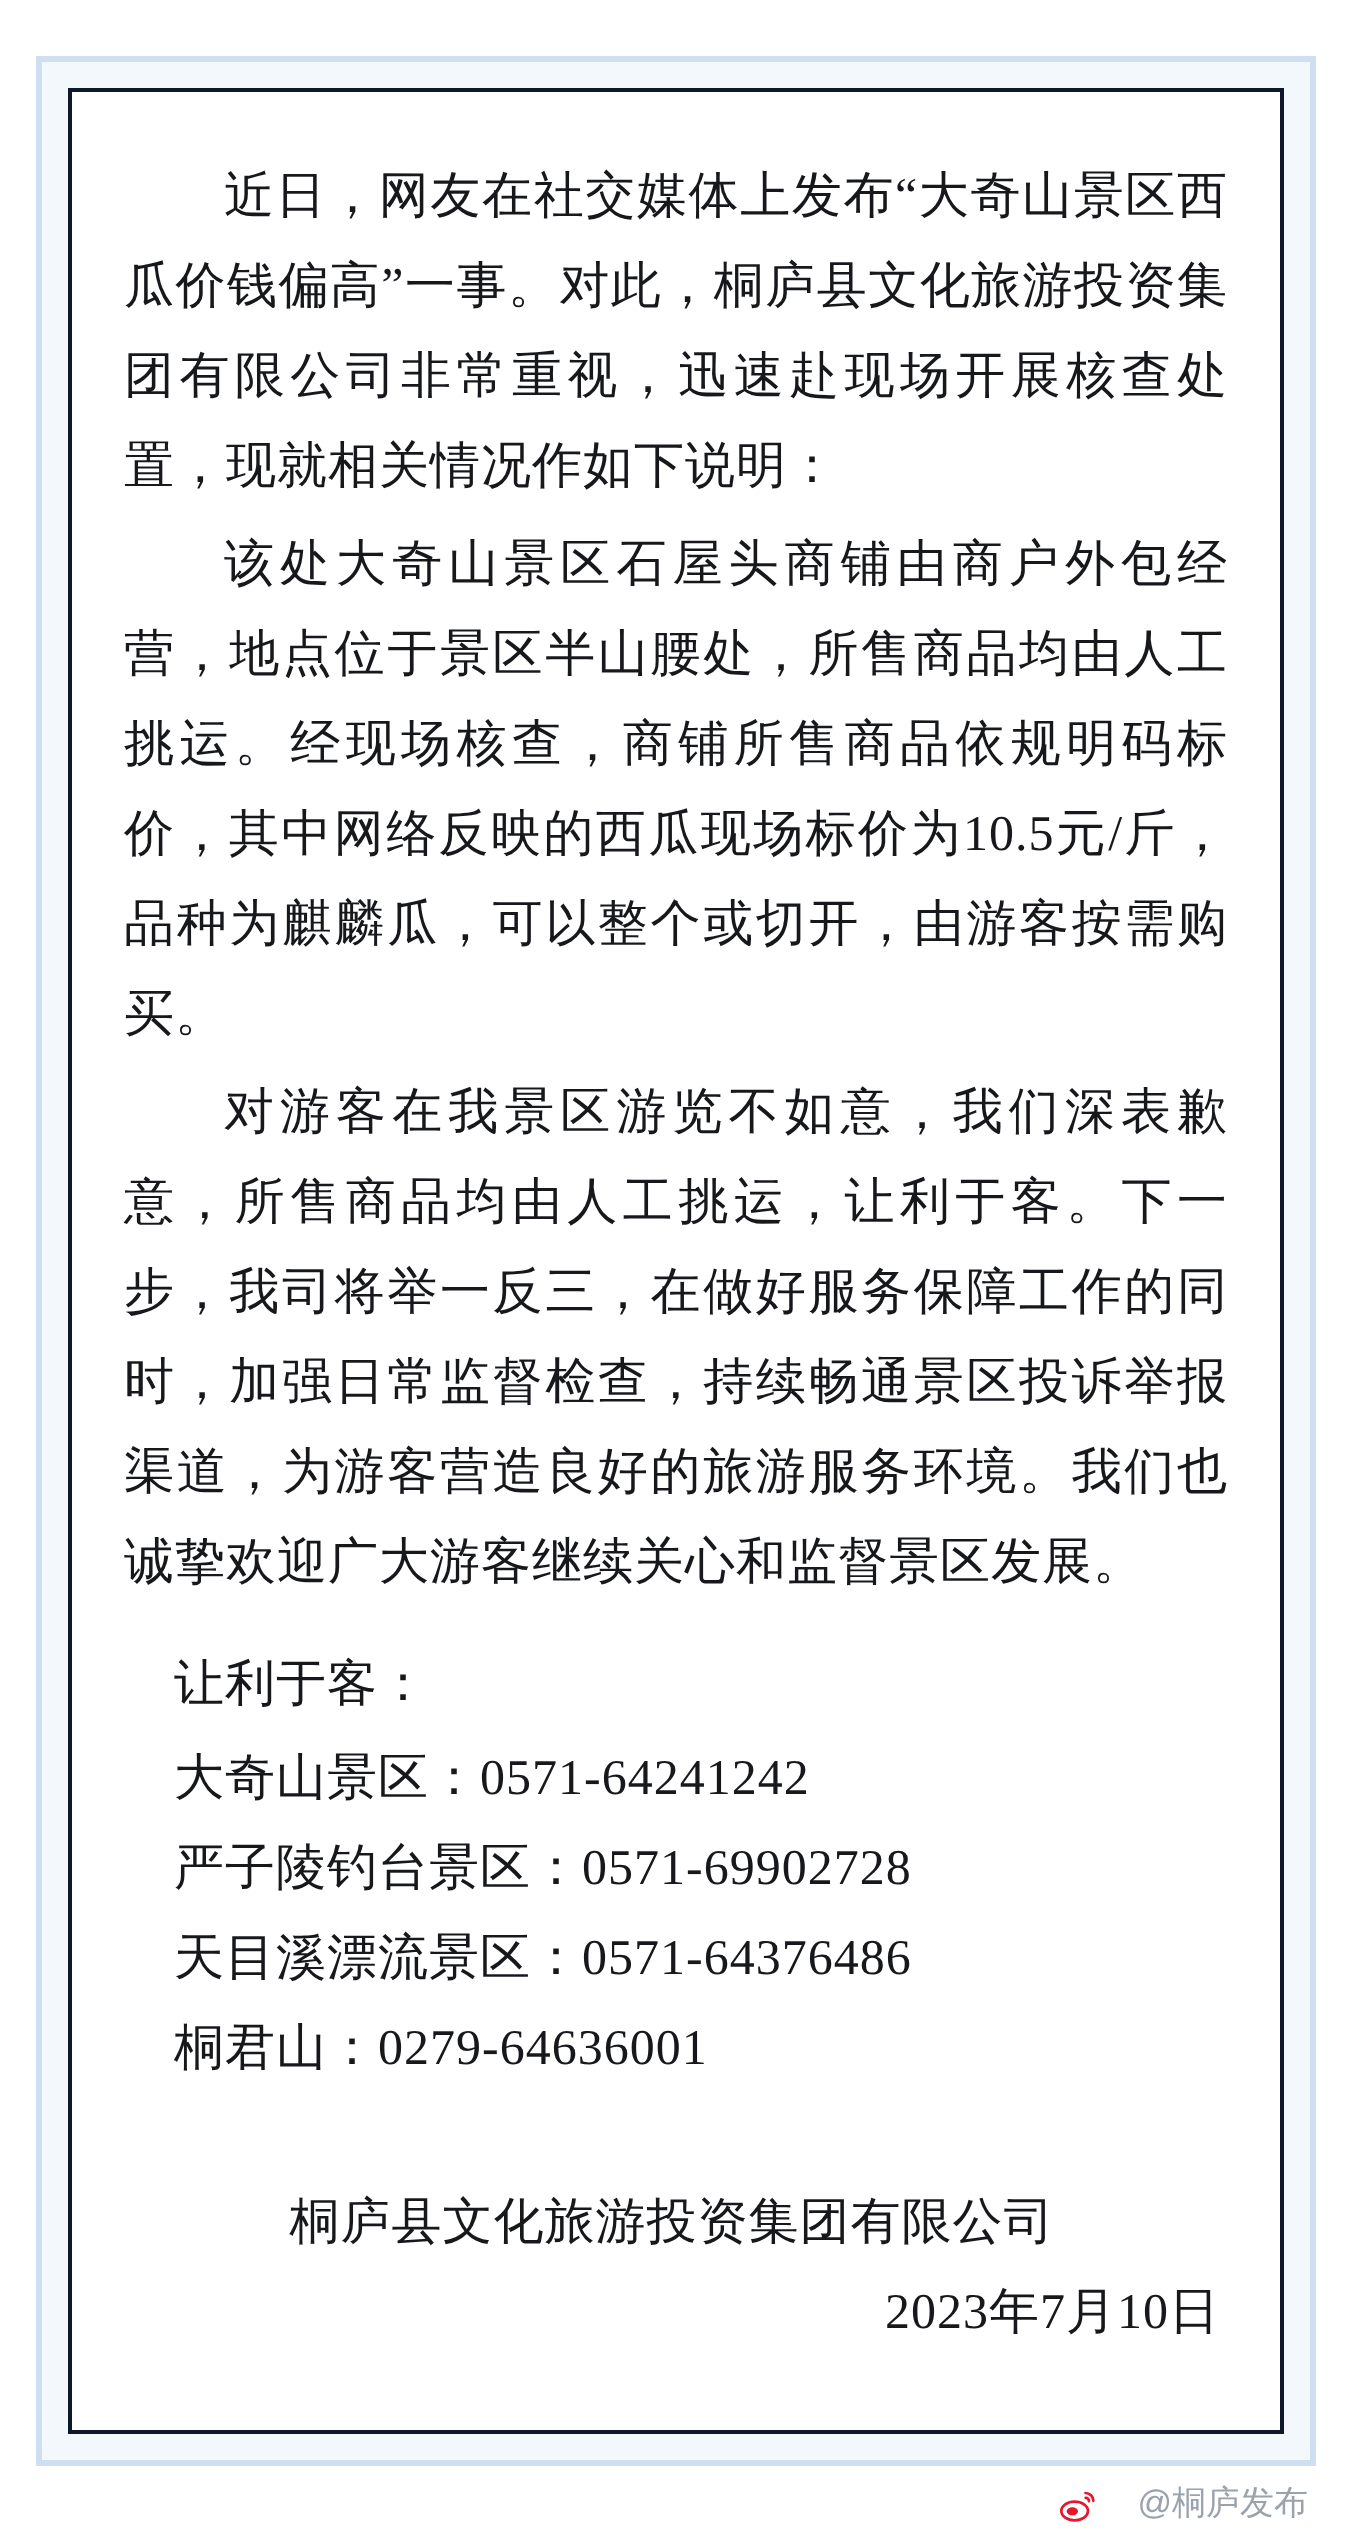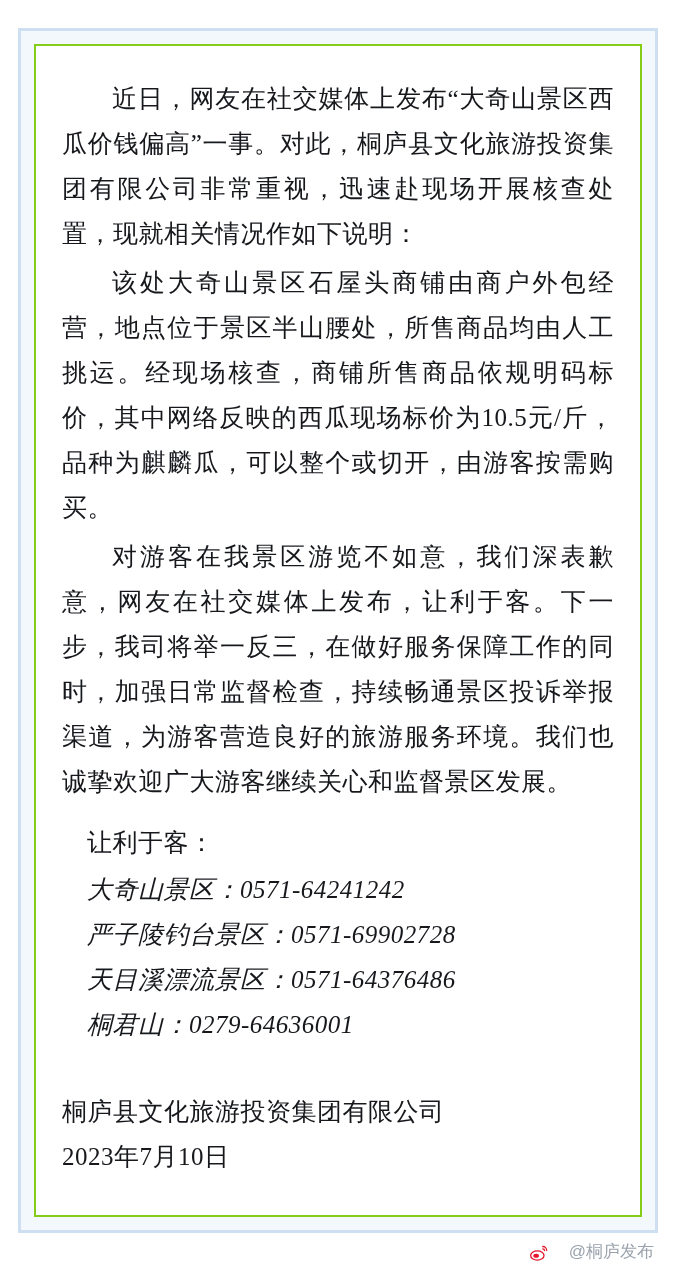--- a/index.html
+++ b/index.html
@@ -37,21 +37,21 @@
     box-sizing: border-box;
   }
 
   
   .frame-inner {
     position: absolute;
     left: 34px;
     top: 44px;
     width: 608px;
     height: 1173px;
-    border: 2px solid #84cc16;
+    border: 2px solid #0f172a;
     background: #ffffff;
     box-sizing: border-box;
     padding: 30px 26px 20px 26px;
   }
 
   .doc-body {
     font-size: 25px;
     line-height: 45px;
     color: #16181c;
     letter-spacing: 0.5px;
@@ -68,40 +68,40 @@
     margin: 16px 0 2px 0;
     text-indent: 1em;
     font-size: 25px;
     line-height: 45px;
   }
 
   .contact-list {
     margin: 0;
     padding: 0;
     list-style: none;
-    font-style: italic;
   }
 
   .contact-item {
     font-size: 25px;
     line-height: 45px;
     text-indent: 1em;
     color: #16181c;
   }
 
   .signature {
     margin-top: 42px;
-    text-align: left;
+    text-align: center;
     font-size: 25px;
     line-height: 45px;
     color: #16181c;
     padding-right: 4px;
   }
 
   .sig-date {
+    text-align: right;
     font-size: 25px;
     line-height: 45px;
     color: #16181c;
     padding-right: 4px;
   }
 
   
   .footer {
     position: absolute;
     right: 22px;
@@ -131,21 +131,21 @@
 
 <div class="page">
 
   <div class="frame-outer"></div>
 
   <div class="frame-inner">
     <div class="doc-body">
 
       <p class="para">近日，网友在社交媒体上发布“大奇山景区西瓜价钱偏高”一事。对此，桐庐县文化旅游投资集团有限公司非常重视，迅速赴现场开展核查处置，现就相关情况作如下说明：</p>
       <p class="para">该处大奇山景区石屋头商铺由商户外包经营，地点位于景区半山腰处，所售商品均由人工挑运。经现场核查，商铺所售商品依规明码标价，其中网络反映的西瓜现场标价为10.5元/斤，品种为麒麟瓜，可以整个或切开，由游客按需购买。</p>
-      <p class="para">对游客在我景区游览不如意，我们深表歉意，网友在社交媒体上发布，让利于客。下一步，我司将举一反三，在做好服务保障工作的同时，加强日常监督检查，持续畅通景区投诉举报渠道，为游客营造良好的旅游服务环境。我们也诚挚欢迎广大游客继续关心和监督景区发展。</p>
+      <p class="para">对游客在我景区游览不如意，我们深表歉意，所售商品均由人工挑运，让利于客。下一步，我司将举一反三，在做好服务保障工作的同时，加强日常监督检查，持续畅通景区投诉举报渠道，为游客营造良好的旅游服务环境。我们也诚挚欢迎广大游客继续关心和监督景区发展。</p>
 
       <p class="contact-title">让利于客：</p>
 
       <ul class="contact-list">
         <li class="contact-item">大奇山景区：0571-64241242</li>
         <li class="contact-item">严子陵钓台景区：0571-69902728</li>
         <li class="contact-item">天目溪漂流景区：0571-64376486</li>
         <li class="contact-item">桐君山：0279-64636001</li>
       </ul>
 

